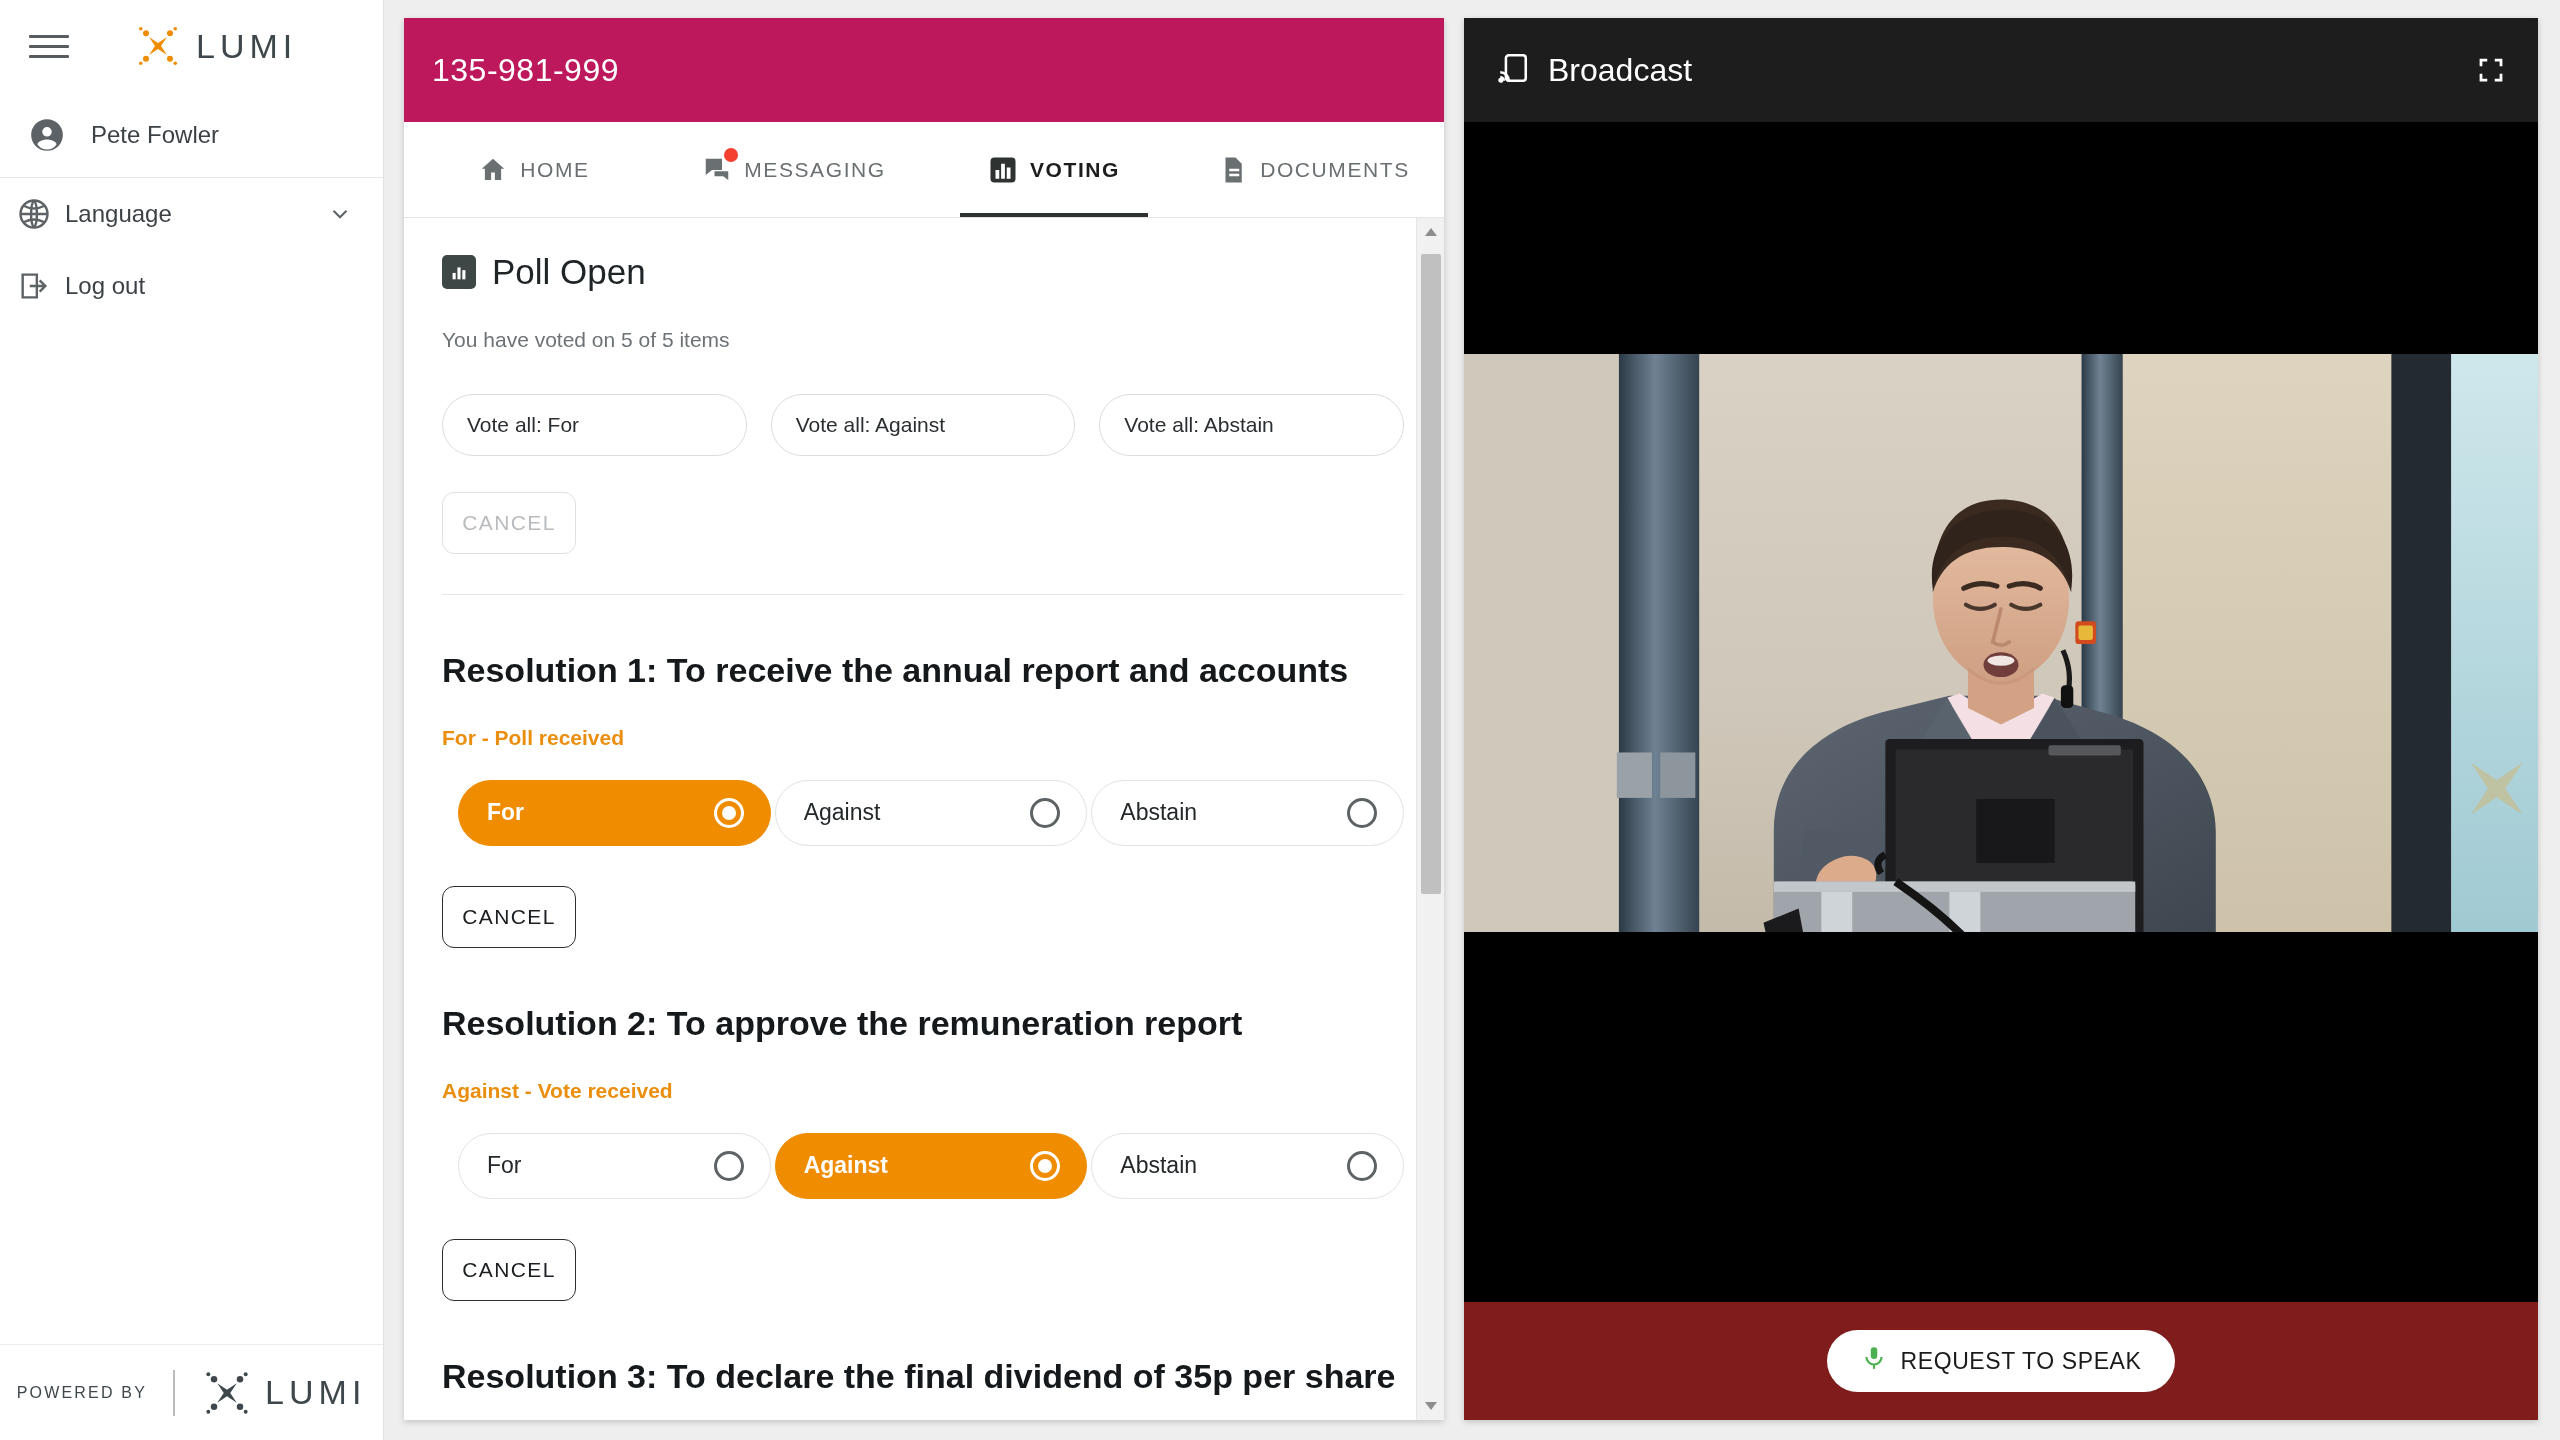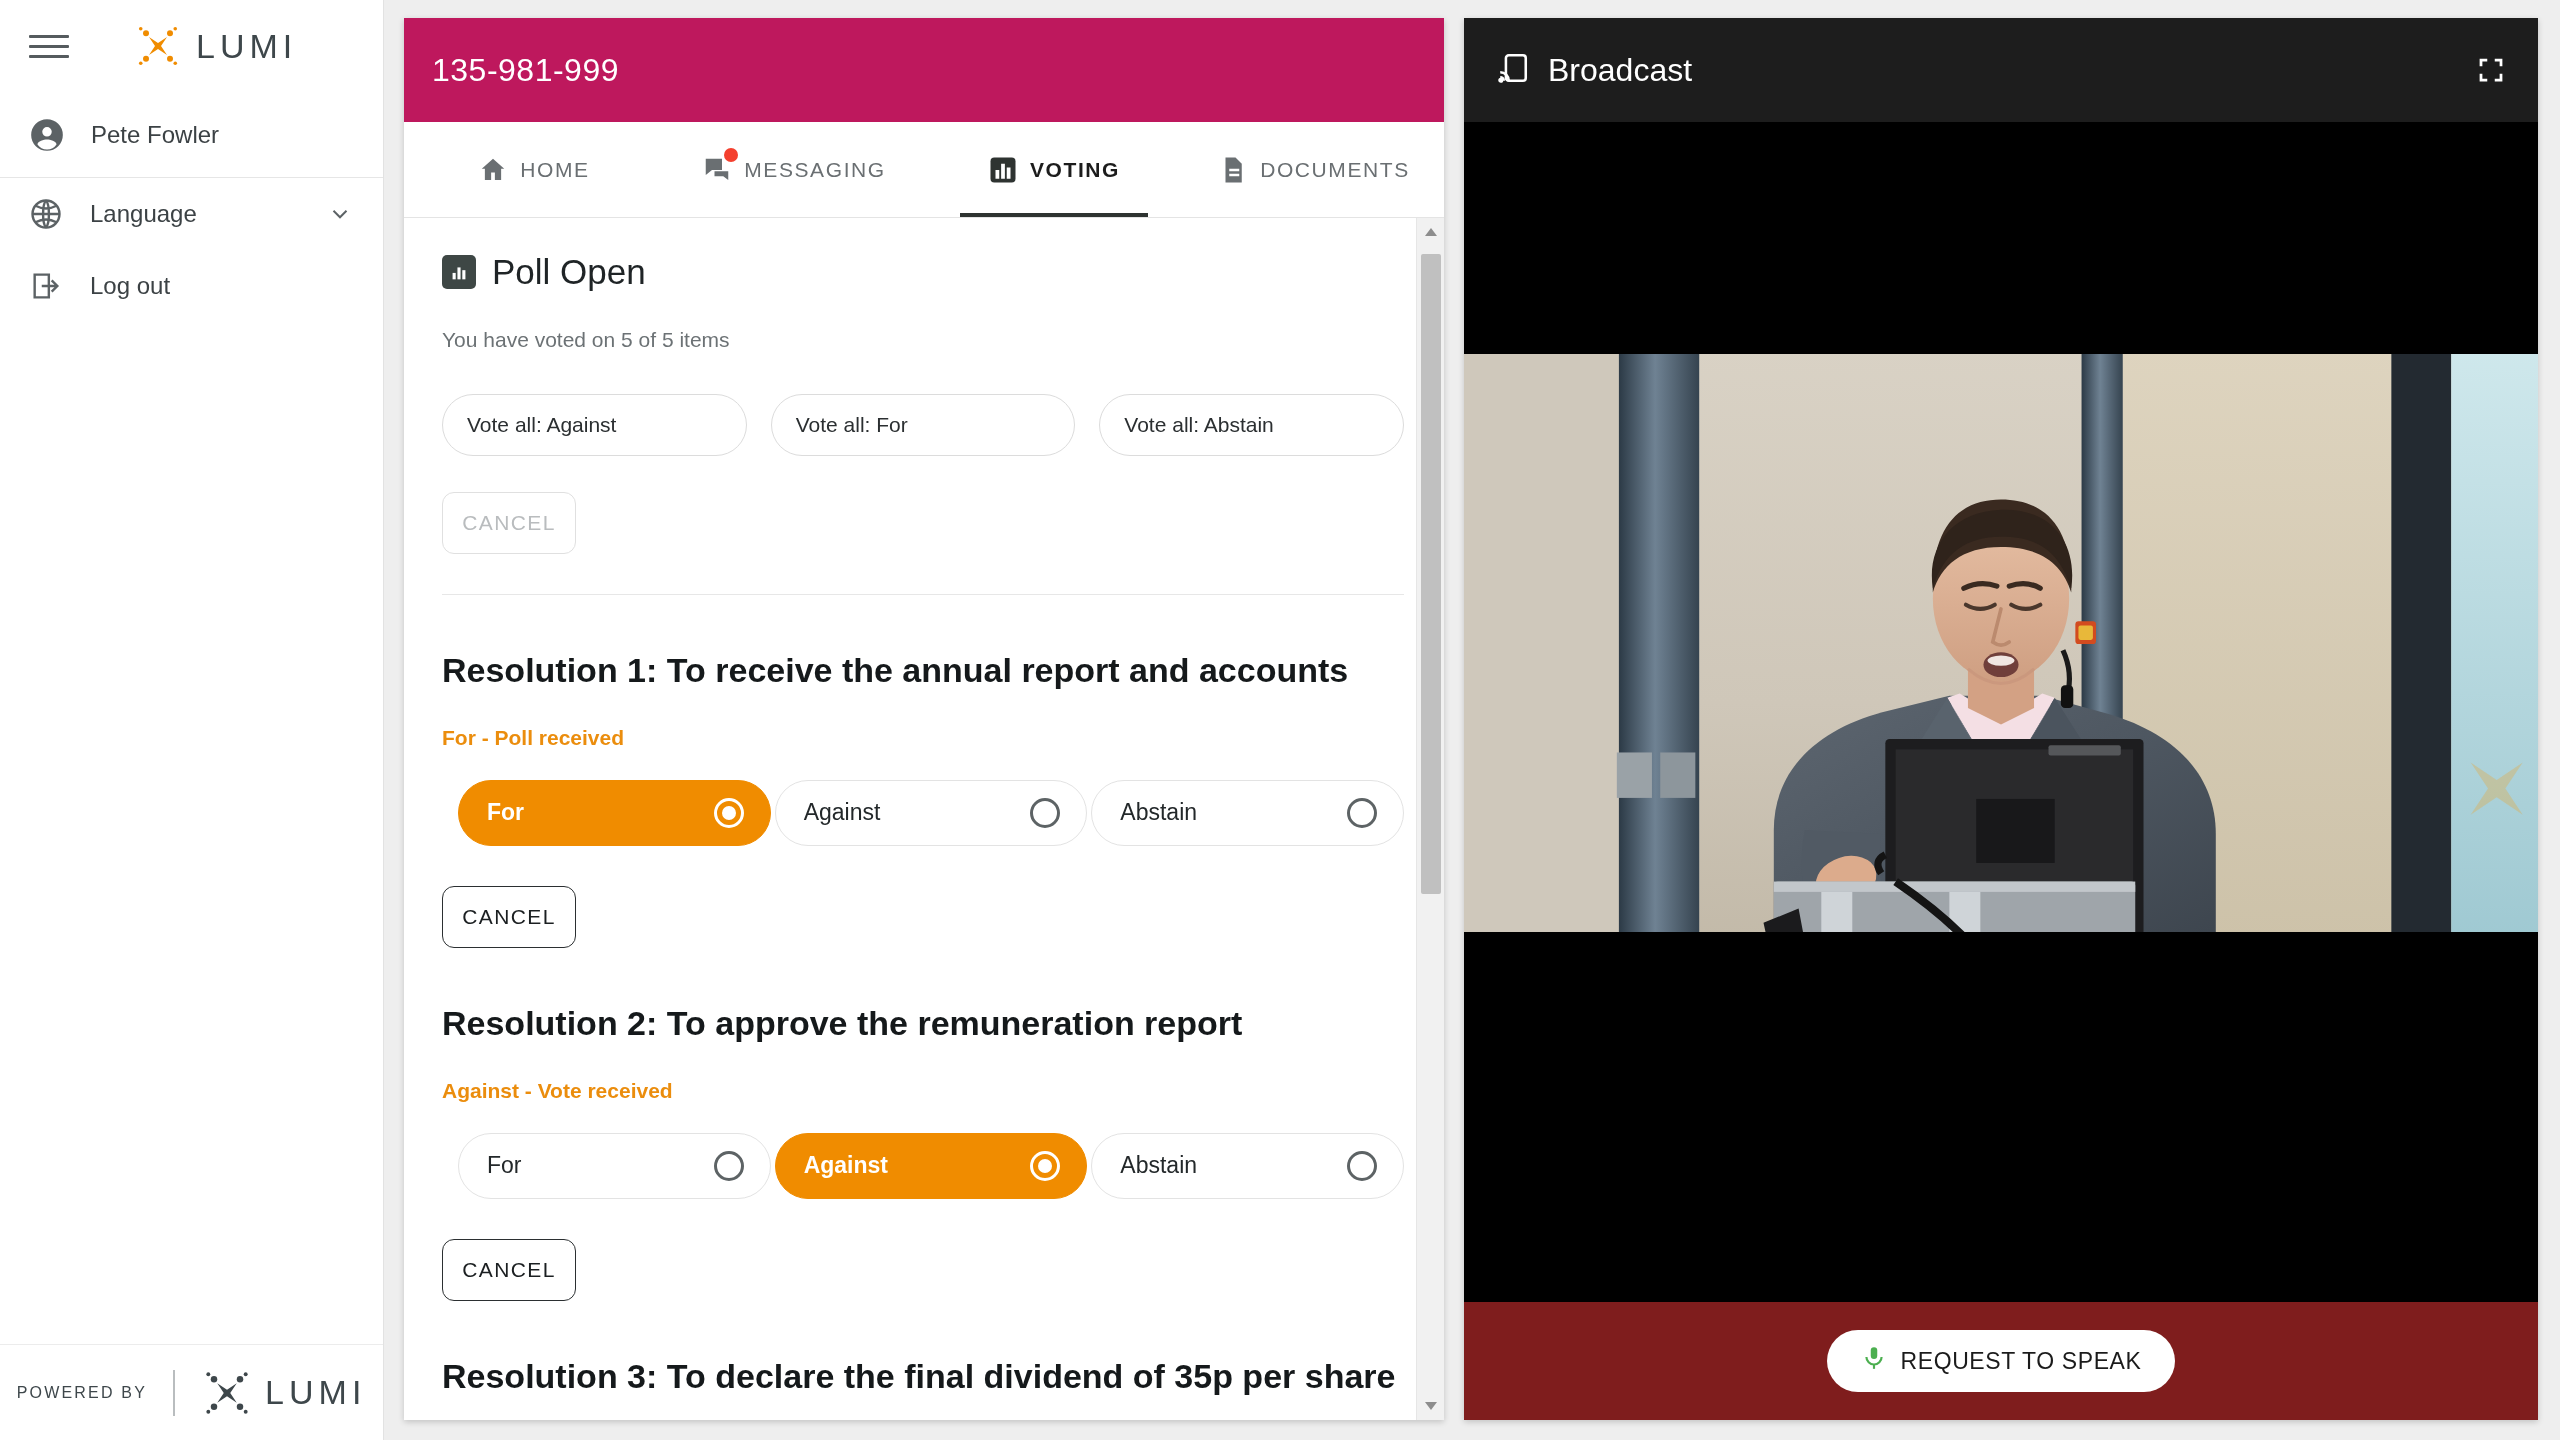--- a/index.html
+++ b/index.html
@@ -43,22 +43,22 @@
 
   .sb-user {
     height: 86px; display: flex; align-items: center; gap: 22px;
     padding-left: 25px;
     border-bottom: 1px solid #e6e6e6;
   }
   .sb-user .ico { width: 44px; height: 44px; display:flex; align-items:center; justify-content:center; }
   .sb-user .label { font-size: 24px; color: #3c4245; }
 
   .sb-item {
-    height: 72px; display: flex; align-items: center; gap: 22px;
-    padding-left: 24px; padding-right: 28px;
+    height: 72px; display: flex; align-items: center; gap: 9px;
+    padding-left: 12px; padding-right: 28px;
     cursor: pointer;
   }
   .sb-item .ico { width: 44px; height: 44px; display:flex; align-items:center; justify-content:center; }
   .sb-item .label { font-size: 24px; color: #3c4245; flex: 1; }
   .sb-item .chev { width: 30px; height: 30px; display:flex; align-items:center; justify-content:center; }
   .sb-spacer { flex: 1; }
 
   .sb-footer {
     height: 96px;
     display: flex; align-items: center; justify-content: center;
@@ -376,22 +376,22 @@
                 <rect x="10.3" y="7" width="3.4" height="13" fill="#fff"></rect>
                 <rect x="15.6" y="10" width="3.4" height="10" fill="#fff"></rect>
               </svg>
             </span>
             <span class="ptitle">Poll Open</span>
           </div>
 
           <div class="voted-line">You have voted on 5 of 5 items</div>
 
           <div class="voteall-row">
+            <div class="voteall-btn">Vote all: For</div>
             <div class="voteall-btn">Vote all: Against</div>
-            <div class="voteall-btn">Vote all: For</div>
             <div class="voteall-btn">Vote all: Abstain</div>
           </div>
 
           <div class="cancel-top">CANCEL</div>
 
           <div class="hr"></div>
 
           <div class="resolution">
             <div class="res-title">Resolution 1: To receive the annual report and accounts</div>
             <div class="vote-status">For - Poll received</div>

